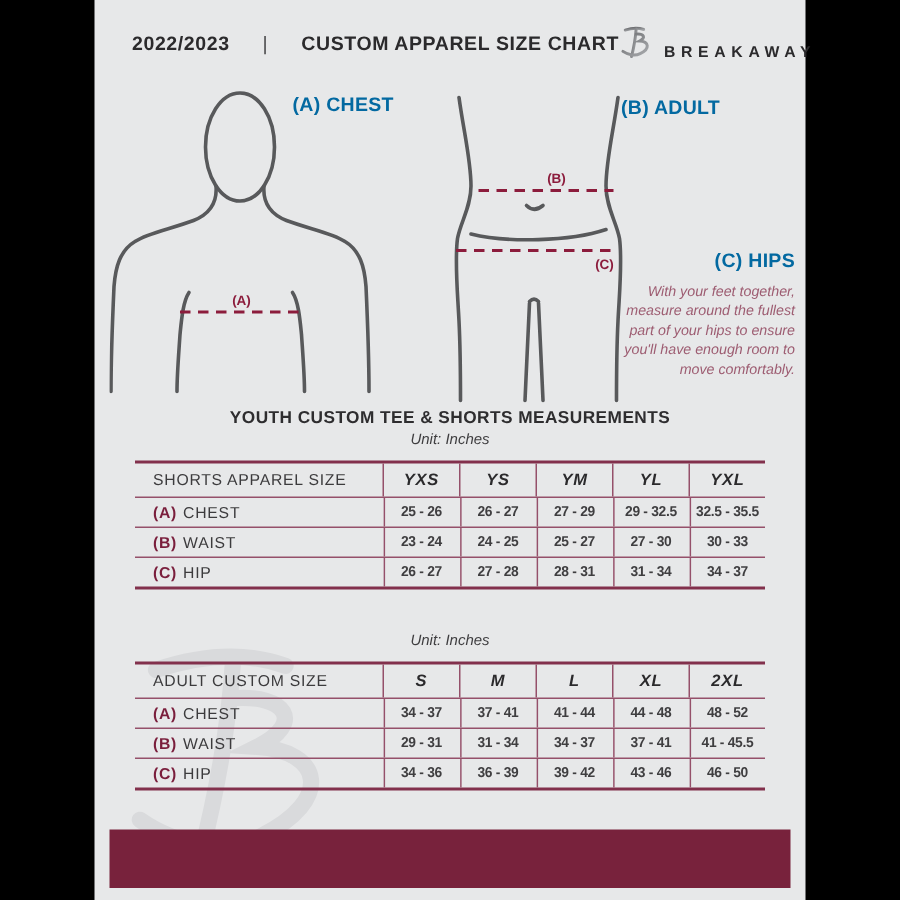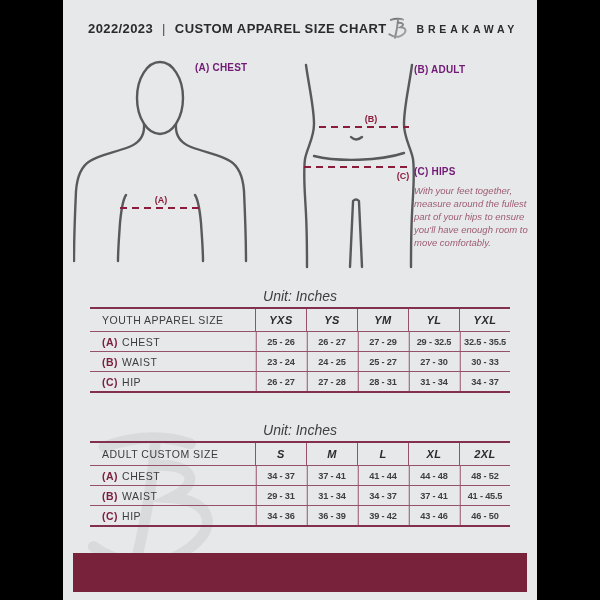--- a/index.html
+++ b/index.html
@@ -12,37 +12,37 @@
     -webkit-font-smoothing:antialiased;
   }
   .flyer {
     position:absolute; left:63px; top:0; width:474px; height:600px;
     background:#e7e8e9;
   }
   .abs { position:absolute; }
 
   
   .header { left:25px; top:16px; width:430px; display:flex; align-items:center; justify-content:space-between; }
-  .title-group { display:flex; align-items:baseline; gap:9px; font-weight:700; font-size:13px; color:#2b2a2c; letter-spacing:.4px; white-space:nowrap; }
+  .title-group { display:flex; align-items:baseline; gap:22px; font-weight:700; font-size:13px; color:#2b2a2c; letter-spacing:.4px; white-space:nowrap; }
   .title-sep { font-weight:400; color:#4a494b; }
-  .brand-group { display:flex; align-items:center; gap:7px; }
+  .brand-group { display:flex; align-items:flex-end; gap:7px; }
   .brand-name { font-weight:700; font-size:10.5px; letter-spacing:3.8px; color:#2b2a2c; white-space:nowrap; }
 
   
-  .guide-block h3 { font-size:10px; font-weight:700; color:#701a75; letter-spacing:.2px; margin-bottom:7px; }
+  .guide-block h3 { font-size:13px; font-weight:700; color:#0369a1; letter-spacing:.2px; margin-bottom:7px; }
   .guide-block p { font-size:9.5px; font-style:italic; color:#9d5c71; line-height:1.38; }
   .guide-a { left:132px; top:62px; width:112px; }
   .guide-b { left:351px; top:64px; width:116px; }
-  .guide-c { left:351px; top:166px; width:116px; }
+  .guide-c { left:351px; top:166px; width:116px;text-align:right; }
   .fig-chest { left:10px; top:58px; }
   .fig-waist { left:237px; top:62px; }
 
   
   .section-title { width:420px; left:27px; text-align:center; font-size:11.5px; font-weight:700; color:#2e2d2f; letter-spacing:.3px; }
-  .unit-line { width:420px; left:27px; text-align:center; font-size:14px; font-style:italic; color:#3f3e40; }
+  .unit-line { width:420px; left:27px; text-align:center; font-size:10px; font-style:italic; color:#3f3e40; }
   .t-youth-title { top:273px; }  .t-youth-unit { top:288px; }
   .t-adult-title { top:407px; }  .t-adult-unit { top:422px; }
 
   
   .size-table { left:27px; width:420px; border-top:2px solid #82304c; border-bottom:2px solid #82304c; background:transparent; z-index:2; }
   .t-youth { top:307px; } .t-adult { top:441px; }
   .row { display:flex; align-items:stretch; height:20px; }
   .row.head { height:22px; }
   .row + .row { border-top:1.5px solid #95506a; }
   .cell { display:flex; align-items:center; justify-content:center; }
@@ -128,25 +128,26 @@
     <h3>(A) CHEST</h3>
   </div>
   <div class="abs guide-block guide-b">
     <h3>(B) ADULT</h3>
   </div>
   <div class="abs guide-block guide-c">
     <h3>(C) HIPS</h3>
     <p>With your feet together, measure around the fullest part of your hips to ensure you'll have enough room to move comfortably.</p>
   </div>
 
+  <div class="abs section-title t-youth-title">YOUTH CUSTOM TEE &amp; SHORTS MEASUREMENTS</div>
   <div class="abs unit-line t-youth-unit">Unit: Inches</div>
 
   <div class="abs size-table t-youth">
     <div class="row head">
-      <div class="cell label">YOUTH APPAREL SIZE</div>
+      <div class="cell label">SHORTS APPAREL SIZE</div>
       <div class="cell size">YXS</div>
       <div class="cell size">YS</div>
       <div class="cell size">YM</div>
       <div class="cell size">YL</div>
       <div class="cell size">YXL</div>
     </div>
     <div class="row">
       <div class="cell label">
         <span class="prefix">(A)</span>
         <span>CHEST</span>

